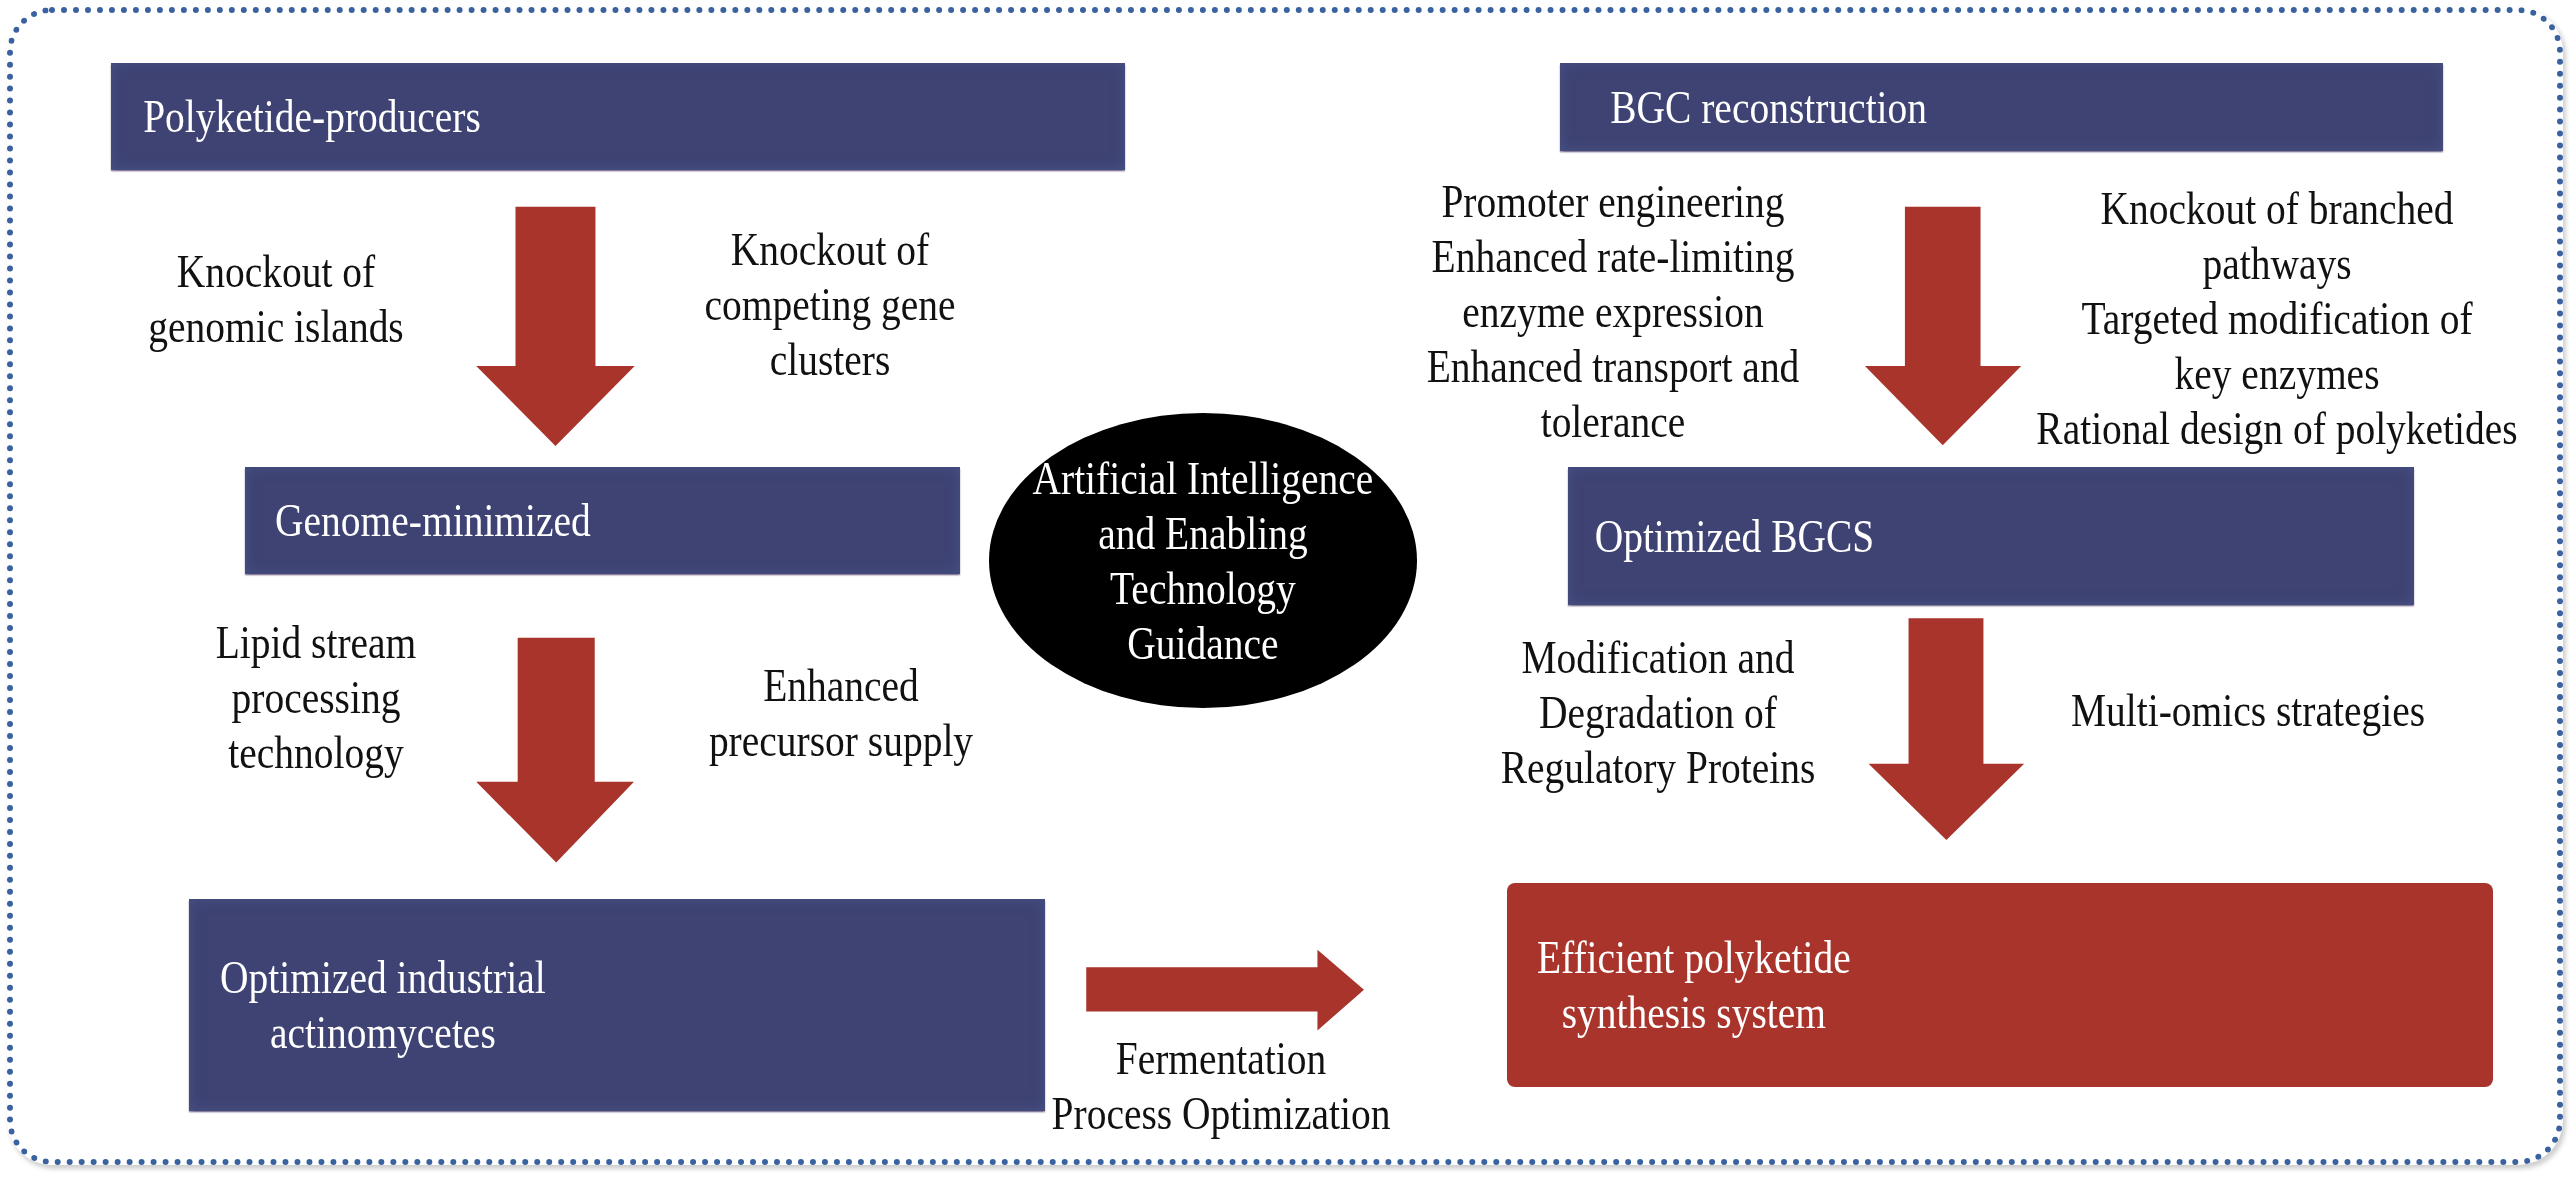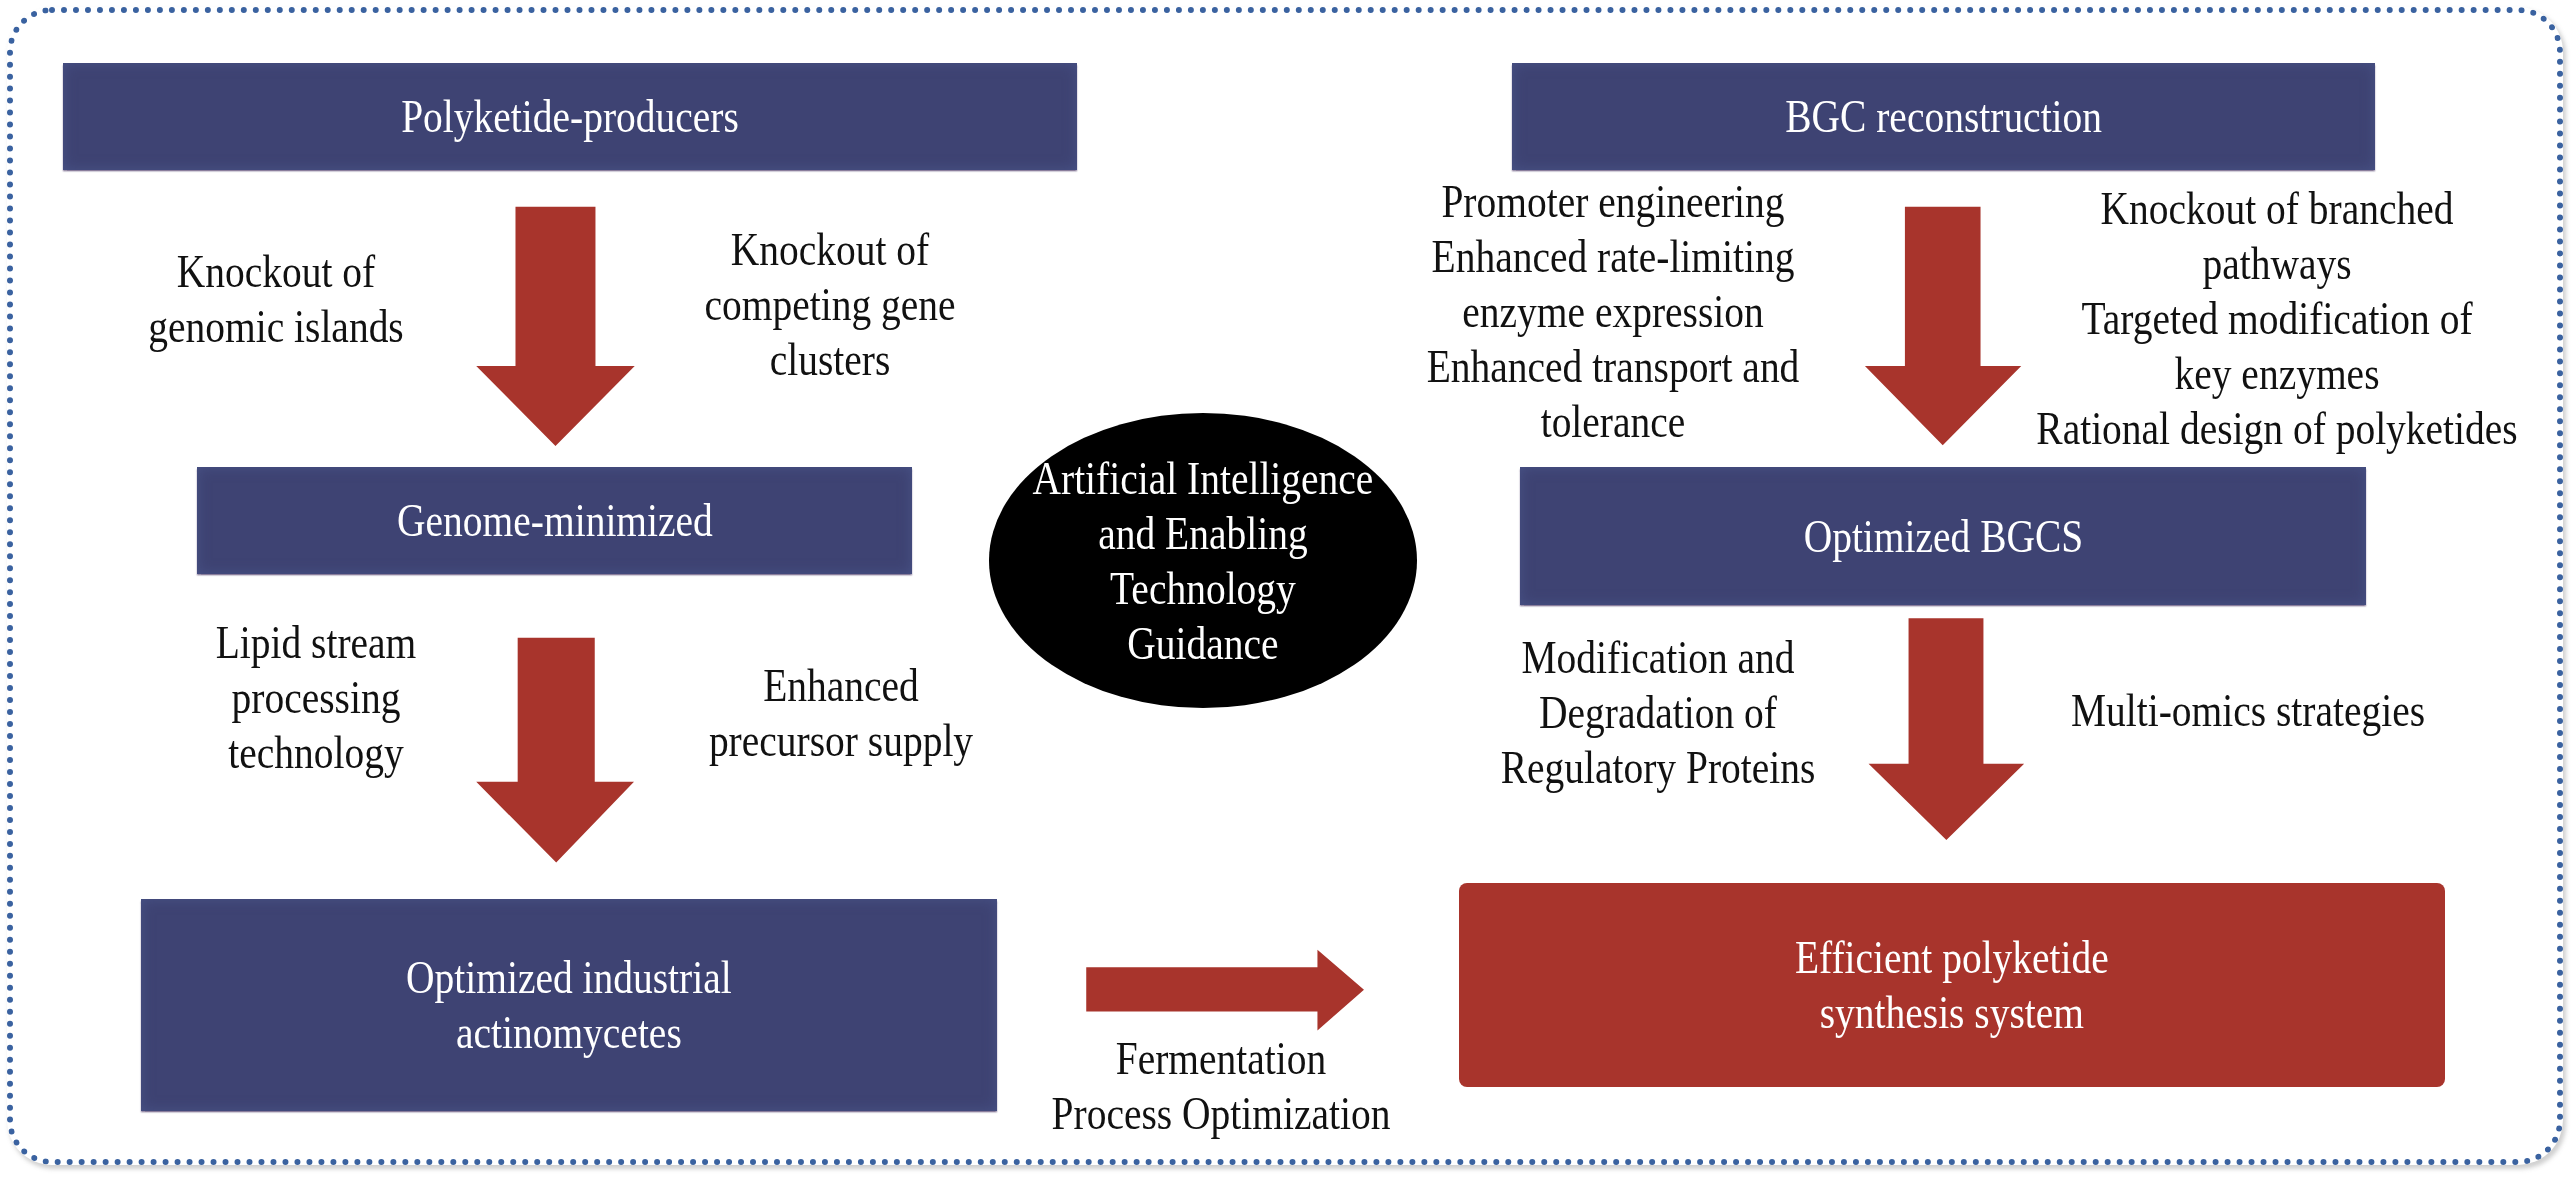--- a/index.html
+++ b/index.html
@@ -24,23 +24,23 @@
     border-radius: 45px;
     box-shadow: 2.9px 3.6px 4.4px rgba(120, 120, 120, 0.35);
     box-sizing: border-box;
   }
   .box {
     position: absolute;
     background: #3e4373;
     box-shadow: inset 0 0 13px rgba(80, 95, 150, 0.55), 0 1.5px 1.5px rgba(60, 40, 90, 0.6);
     display: flex;
     align-items: center;
-    justify-content: center;
     text-align: center;
     color: #ffffff;
+    margin-left: 48px;
   }
   .box.red {
     background: #a8342c;
     border-radius: 8px;
     box-shadow: none;
   }
   .txt {
     position: absolute;
     text-align: center;
     color: #111111;
@@ -99,21 +99,21 @@
   <polygon fill="#a8342c" points="2625,850 2728,850 2728,1050 2784,1050 2677,1155 2570,1050 2625,1050"></polygon>
   <polygon fill="#a8342c" points="1494,1330 1812,1330 1812,1306 1876,1361 1812,1417 1812,1391 1494,1391"></polygon>
 </svg>
 
 <div class="box" style="left:63px; top:63px; width:1014px; height:107px;">
   <span class="lbl">
       <span class="line">Polyketide-producers</span>
     </span>
 </div>
 
-<div class="box" style="left:1512px; top:63px; width:863px; height:107px;">
+<div class="box" style="left:1512px; top:63px; width:863px; height:88px;padding-left:20px;">
   <span class="lbl">
       <span class="line">BGC reconstruction</span>
     </span>
 </div>
 
 <div class="box" style="left:197px; top:467px; width:715px; height:107px;">
   <span class="lbl">
       <span class="line">Genome-minimized</span>
     </span>
 </div>

